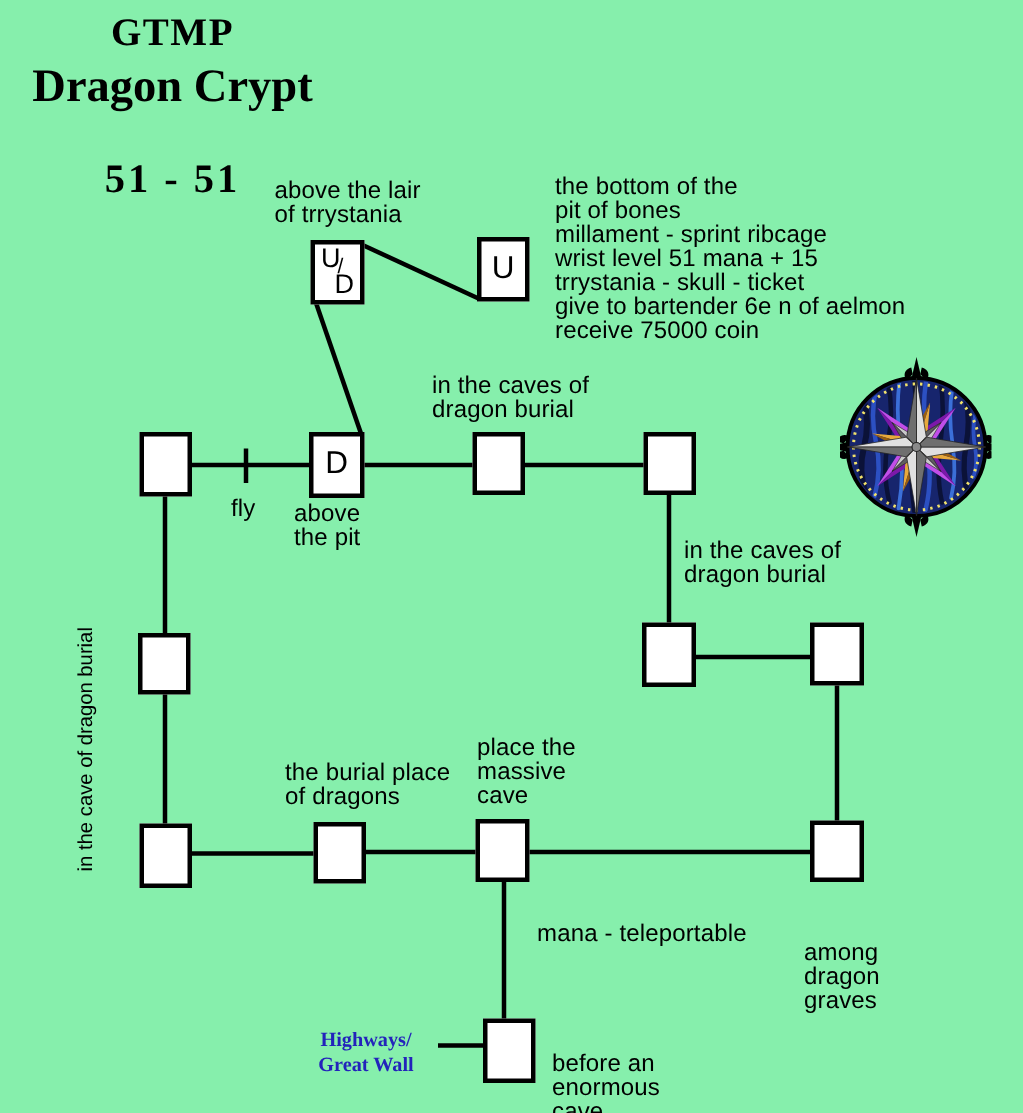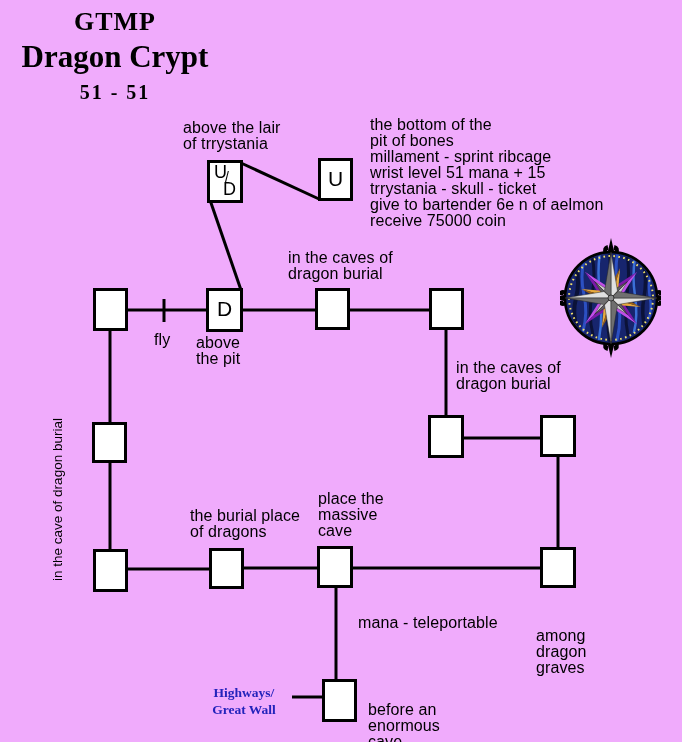--- a/index.html
+++ b/index.html
@@ -1,17 +1,17 @@
 <!DOCTYPE html>
 <html><head>
 <meta charset="utf-8">
 <style>
   html,body{margin:0;padding:0;background:#fff;}
   .canvas{
-    position:relative;width:682px;height:742px;background:#f0abfc;
+    position:relative;width:682px;height:742px;background:#86efac;
     font-family:"Liberation Sans",sans-serif;color:#000;overflow:hidden;
   }
   .wires{position:absolute;left:0;top:0;}
   .room{
     position:absolute;box-sizing:border-box;border:3px solid #000;background:#fff;
     display:flex;align-items:center;justify-content:center;
     font-size:21px;font-family:"Liberation Sans",sans-serif;
   }
   .room .glyph{position:relative;top:-1px;}
   .room-ud{display:block;}
@@ -25,21 +25,21 @@
   .lbl-rot{
     position:absolute;left:-49px;top:492px;width:212px;text-align:center;
     transform:rotate(-90deg);font-size:13.5px;white-space:nowrap;
   }
   .title{
     position:absolute;left:2px;top:6px;width:226px;text-align:center;
     font-family:"Liberation Serif",serif;font-weight:700;color:#000;
   }
   .title .t1{font-size:26px;line-height:32px;letter-spacing:1px;}
   .title .t2{font-size:31px;line-height:38px;}
-  .title .t3{font-size:20px;line-height:32px;letter-spacing:2px;}
+  .title .t3{font-size:27px;line-height:32px;letter-spacing:2px;margin-top:27px;}
   .highways{
     position:absolute;left:198px;top:684px;width:92px;text-align:center;
     font-family:"Liberation Serif",serif;font-weight:700;font-size:13.5px;
     line-height:17px;color:#2323bb;white-space:pre-line;
   }
   .compass{position:absolute;left:560px;top:237px;}
 </style>
 </head>
 <body>
 

